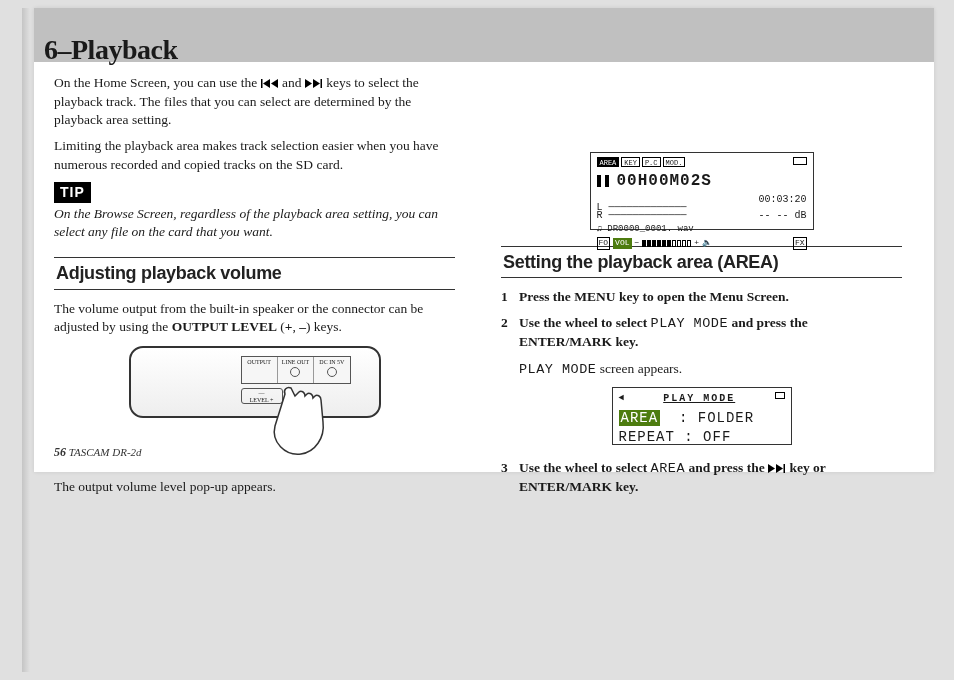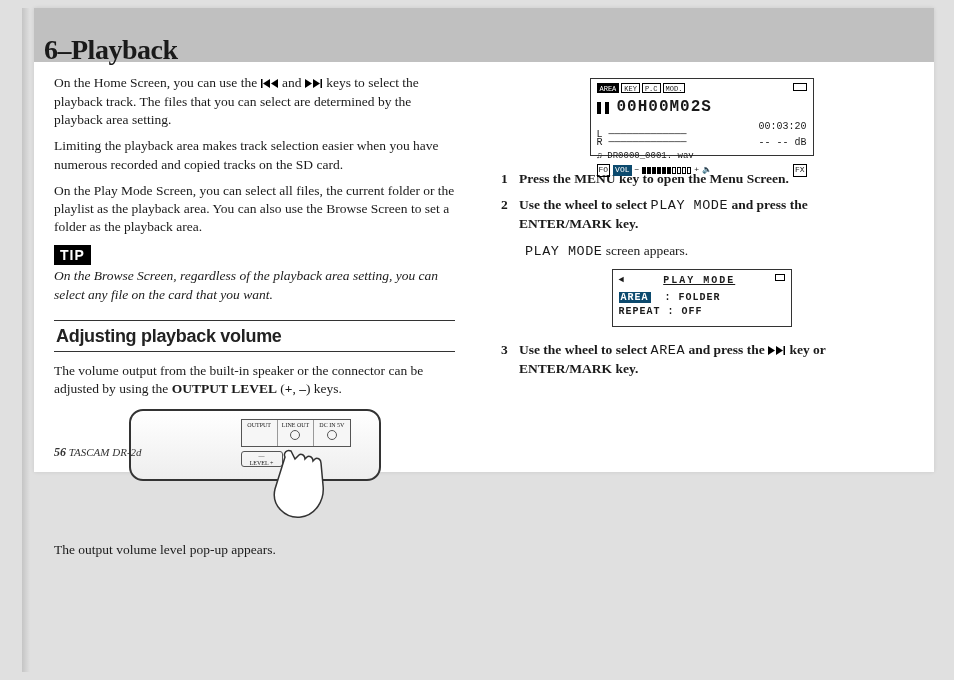--- a/index.html
+++ b/index.html
@@ -33,20 +33,21 @@
     color: #1a1a1a;
     position: absolute;
     left: 10px;
     bottom: -4px;
     letter-spacing: -0.5px;
   }
   .content {
     display: flex;
     padding: 12px 32px 0 20px;
     gap: 46px;
+    align-items: flex-end;
   }
   .col { width: 408px; font-size: 13.5px; line-height: 1.35; color: #1a1a1a; }
   .col p { margin-bottom: 8px; }
   .rewind-icon, .ffwd-icon { display:inline-block; vertical-align:middle; }
   .tip-box { margin: 8px 0 10px 0; }
   .tip-label {
     display: inline-block;
     background: #000;
     color: #fff;
     font-family: Arial, sans-serif;
@@ -95,21 +96,21 @@
     border:1px solid #555; border-radius:3px; font-size:6px; text-align:center; line-height:7px; padding-top:1px;}
   .jack { width:10px;height:10px;border:1px solid #555;border-radius:50%;margin:1px auto; }
   .hand {
     position:absolute; left:140px; top:36px; width:100px; height:80px;
   }
   .hand svg { width:100%; height:100%; }
   .steps { padding-left: 0; }
   .step { display: flex; margin-bottom: 8px; }
   .step-num { font-weight: bold; width: 18px; flex-shrink:0; }
   .step-body { flex: 1; }
-  .step-extra { margin-left: 24px; margin-bottom: 8px; }
+  .step-extra { margin-left: 18px; margin-bottom: 8px; }
   .lcd {
     border: 1px solid #333;
     width: 224px;
     margin: 4px auto 14px auto;
     padding: 4px 6px 4px 6px;
     background: #fff;
     font-family: "Courier New", monospace;
     font-size: 10px;
     position: relative;
   }
@@ -122,22 +123,22 @@
   .pause-icon::before, .pause-icon::after { content:""; position:absolute; top:0; width:4px; height:12px; background:#000; }
   .pause-icon::before { left:0; } .pause-icon::after { right:0; }
   .lcd-small { font-size:10px; line-height:8px; }
   .lcd-file { font-size:9px; margin-top:3px; }
   .lcd-vol { font-size:8px; margin-top:2px; display:flex; align-items:center; gap:3px;}
   .volbars { display:inline-flex; gap:1px; }
   .volbars span { width:4px; height:7px; border:1px solid #000; }
   .volbars span.fill { background:#000; }
   .lcd-playmode { height: 58px; }
   .lcd-pm-title { text-align:center; font-weight:bold; text-decoration:underline; font-size:10px; letter-spacing:2px; margin-bottom:4px;}
-  .lcd-pm-line { font-size:10px; letter-spacing:1px;font-weight:bold; }
-  .inv { background:#0c4a6e; color:#fff; padding:0 2px; }
+  .lcd-pm-line { font-size:14px; letter-spacing:1px; }
+  .inv { background:#4d7c0f; color:#fff; padding:0 2px; }
   .footer {
     position: absolute;
     bottom: 12px;
     left: 20px;
     font-size: 11px;
     font-style: italic;
     color: #333;
     text-align: center;
   }
   .footer .pn { font-style: italic; font-weight:bold; font-size:12px; }
@@ -164,21 +165,20 @@
             </svg></span>
         <span> and </span>
         <span class="ffwd-icon"><svg width="18" height="9">
               <polygon points="0,0 0,9 7,4.5" fill="#000"></polygon>
               <polygon points="8,0 8,9 15,4.5" fill="#000"></polygon>
               <rect x="15.5" y="0" width="1.5" height="9" fill="#000"></rect>
             </svg></span>
         <span> keys to select the playback track. The files that you can select are determined by the playback area setting.</span>
       </p>
       <p>Limiting the playback area makes track selection easier when you have numerous recorded and copied tracks on the SD card.</p>
-      <p>On the Play Mode Screen, you can select all files, the current folder or the playlist as the playback area. You can also use the Browse Screen to set a folder as the playback area.</p>
 
       <div class="tip-box">
         <span class="tip-label">TIP</span>
         <div class="tip-text">On the Browse Screen, regardless of the playback area setting, you can select any file on the card that you want.</div>
       </div>
 
       <div class="section-heading">Adjusting playback volume</div>
 
       <p>
         <span>The volume output from the built-in speaker or the </span><span> connector can be adjusted by using the </span><span class="bold">OUTPUT LEVEL</span><span> (</span><span class="bold">+</span><span>, </span><span class="bold">–</span><span>) keys.</span>
@@ -245,20 +245,21 @@
               <span></span>
               <span></span>
               <span></span>
             </span>
           <span>+</span>
           <span>🔈</span>
           <span style="border:1px solid #000;padding:0 1px;margin-left:auto">FX</span>
         </div>
       </div>
 
+      <div class="section-heading">Setting the playback area (AREA)</div>
 
 
       <div class="steps">
         <div class="step">
           <div class="step-num">1</div>
           <div class="step-body bold">
             <span>Press the </span><span>MENU</span><span> key to open the Menu Screen.</span>
           </div>
         </div>
         <div class="step">

